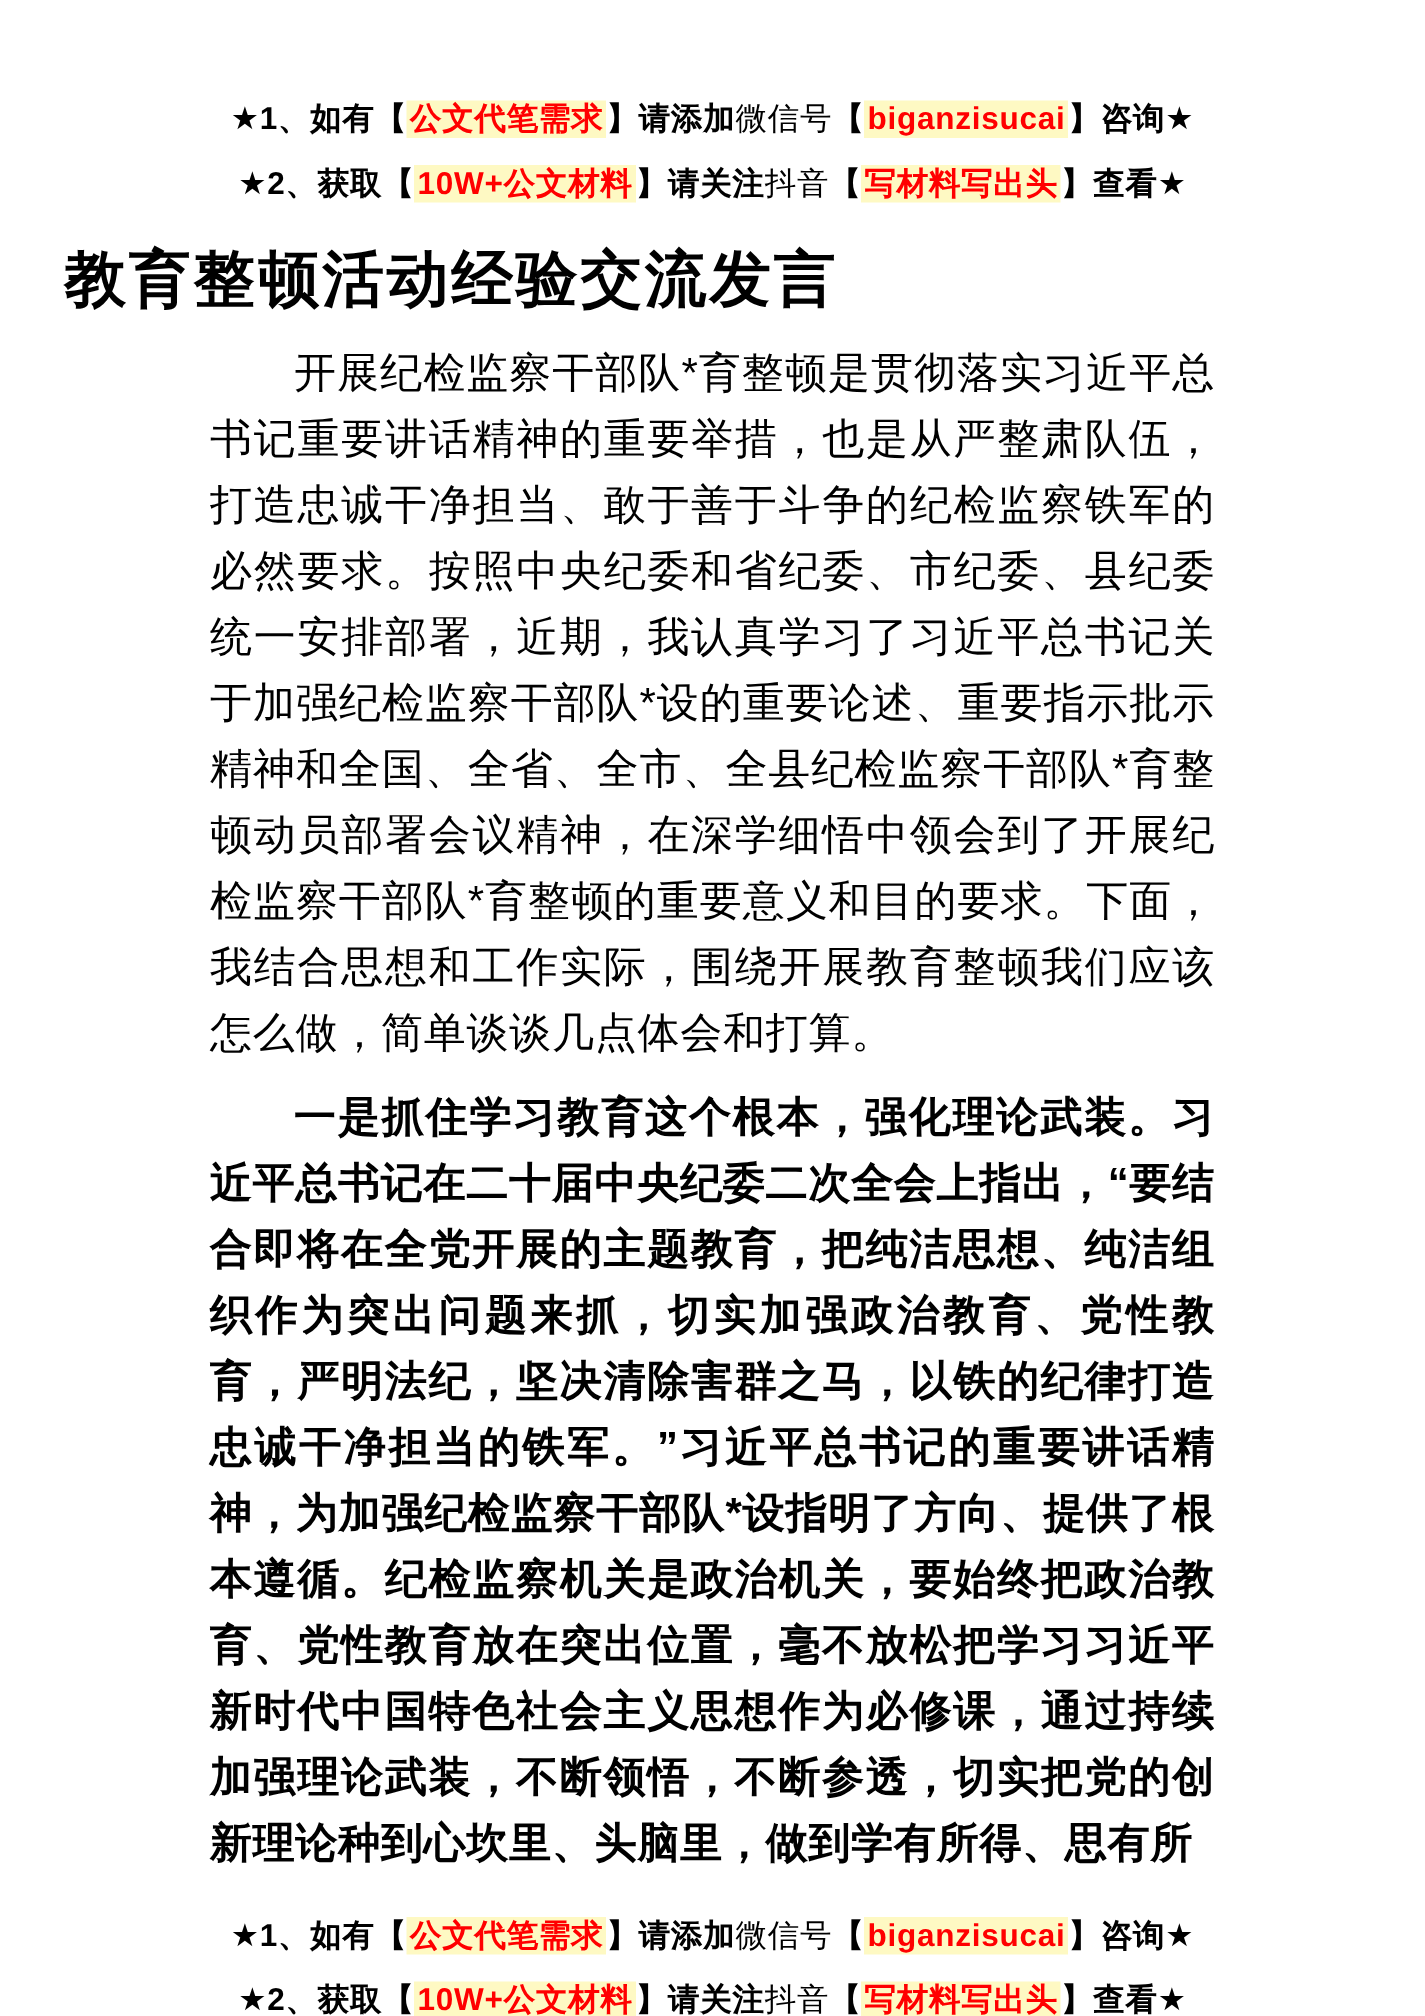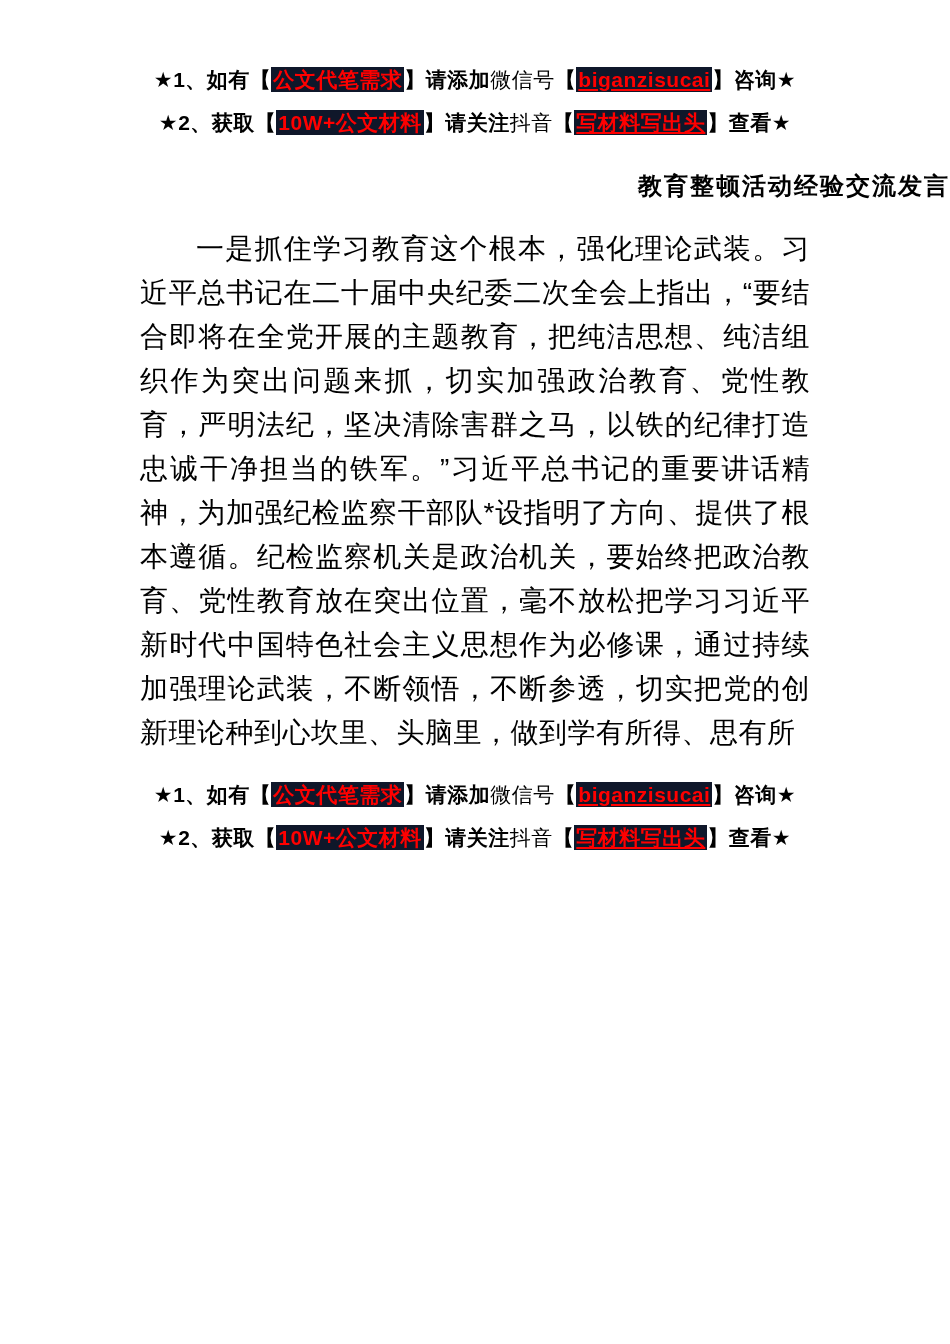--- a/index.html
+++ b/index.html
@@ -18,67 +18,68 @@
   }
   .promo { text-align: center; }
   .promo-line {
     font-size: 21px;
     font-weight: 700;
     line-height: 43px;
     white-space: nowrap;
     letter-spacing: 0.5px;
   }
   .hl {
-    background: #0f172a;
+    background: #fef9c3;
     color: #ff0000;
     font-weight: 700;
     padding: 1px 2px;
   }
-  .hl.u { text-decoration: underline; text-decoration-color: #ff0000; }
+  .hl.u { text-decoration-color: #ff0000; }
   .u-black { }
   .regular { font-weight: 400; margin-top: 36px; }
   .doc-title {
     margin-top: 18px;
-    text-align: right;
-    font-size: 24px;
+    text-align: left;
+    font-size: 41px;
     font-weight: 700;
     letter-spacing: 2px;
     line-height: 48px;
     padding-left: 43px;
   }
   .content {
     width: 670px;
     margin: 17px auto 0 auto;
     font-size: 28px;
     line-height: 44px;
     text-align: justify;
     text-justify: inter-character;
     letter-spacing: 0.5px;
   }
   .content p { margin: 0; text-indent: 2em; }
-  .content p + p { margin-top: 0; }
+  .content p + p { margin-top: 12px; font-weight: bold; }
   .promo-footer { margin-top: 18px; }
 </style>
 </head>
 <body>
 
 <div class="page">
 
   <div class="promo">
     <div class="promo-line">
       <span>★1、如有【</span><span class="hl">公文代笔需求</span><span>】请</span><span class="u-black">添加</span><span class="regular">微信号</span><span>【</span><span class="hl u">biganzisucai</span><span>】咨询★</span>
     </div>
     <div class="promo-line">
       <span>★2、获取【</span><span class="hl">10W+公文材料</span><span>】请</span><span class="u-black">关注</span><span class="regular">抖音</span><span>【</span><span class="hl u">写材料写出头</span><span>】查看★</span>
     </div>
   </div>
 
   <div class="doc-title">教育整顿活动经验交流发言</div>
 
   <div class="content">
+    <p>开展纪检监察干部队*育整顿是贯彻落实习近平总书记重要讲话精神的重要举措，也是从严整肃队伍，打造忠诚干净担当、敢于善于斗争的纪检监察铁军的必然要求。按照中央纪委和省纪委、市纪委、县纪委统一安排部署，近期，我认真学习了习近平总书记关于加强纪检监察干部队*设的重要论述、重要指示批示精神和全国、全省、全市、全县纪检监察干部队*育整顿动员部署会议精神，在深学细悟中领会到了开展纪检监察干部队*育整顿的重要意义和目的要求。下面，我结合思想和工作实际，围绕开展教育整顿我们应该怎么做，简单谈谈几点体会和打算。</p>
     <p>一是抓住学习教育这个根本，强化理论武装。习近平总书记在二十届中央纪委二次全会上指出，“要结合即将在全党开展的主题教育，把纯洁思想、纯洁组织作为突出问题来抓，切实加强政治教育、党性教育，严明法纪，坚决清除害群之马，以铁的纪律打造忠诚干净担当的铁军。”习近平总书记的重要讲话精神，为加强纪检监察干部队*设指明了方向、提供了根本遵循。纪检监察机关是政治机关，要始终把政治教育、党性教育放在突出位置，毫不放松把学习习近平新时代中国特色社会主义思想作为必修课，通过持续加强理论武装，不断领悟，不断参透，切实把党的创新理论种到心坎里、头脑里，做到学有所得、思有所</p>
   </div>
 
   <div class="promo promo-footer">
     <div class="promo-line">
       <span>★1、如有【</span><span class="hl">公文代笔需求</span><span>】请</span><span class="u-black">添加</span><span class="regular">微信号</span><span>【</span><span class="hl u">biganzisucai</span><span>】咨询★</span>
     </div>
     <div class="promo-line">
       <span>★2、获取【</span><span class="hl">10W+公文材料</span><span>】请</span><span class="u-black">关注</span><span class="regular">抖音</span><span>【</span><span class="hl u">写材料写出头</span><span>】查看★</span>
     </div>

